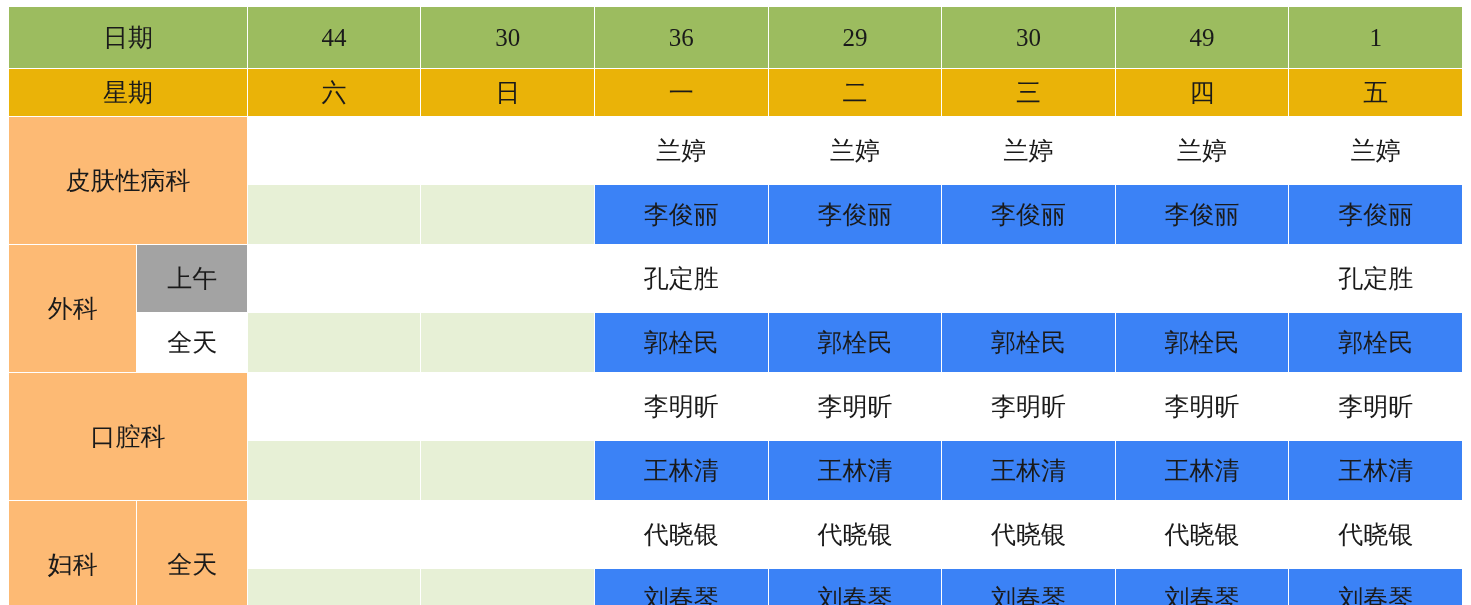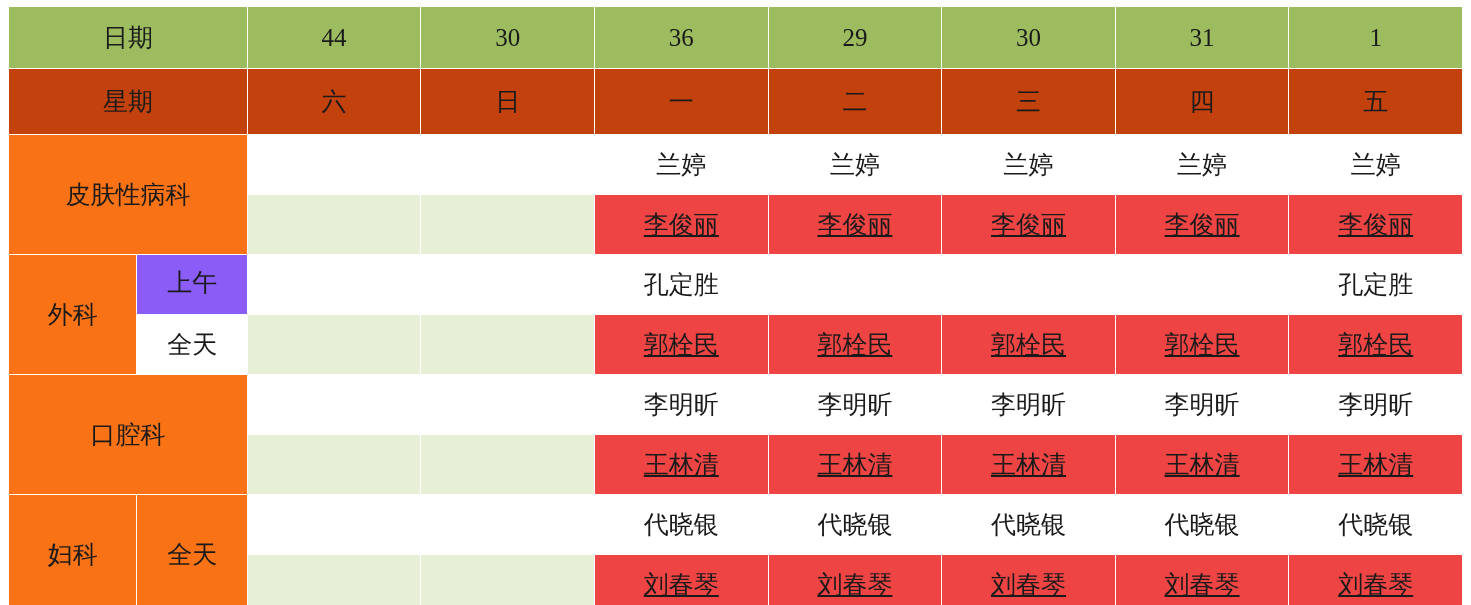--- a/index.html
+++ b/index.html
@@ -36,43 +36,41 @@
   col.c-day   { width: 173px; }
 
   tr.header-row td {
     background: #9cbc5f;
     color: #ffffff;
     height: 62px;
     font-size: 27px;
     border-color: #ffffff;
   }
   tr.week-row td {
-    background: #c2410c;
-    height: 66px;
+    background: #eab308;
+    height: 48px;
     font-size: 25px;
   }
   td.dept-cell {
-    background: #f97316;
+    background: #fdba74;
     font-size: 26px;
   }
   td.sub-cell-top {
-    background: #8b5cf6;
-    font-family: Liberation Mono, monospace;
+    background: #a3a3a3;
   }
   td.sub-cell-bottom {
     background: #ffffff;
   }
   td.name-white {
     background: #ffffff;
-    height: 60px;
+    height: 68px;
   }
   td.name-green {
-    background: #ef4444;
+    background: #3b82f6;
     height: 60px;
-    text-decoration: underline;
   }
   td.empty-white { background: #ffffff; }
   td.empty-green { background: #e7f0d6; }
 </style>
 </head>
 <body>
 
 <table id="schedule-table">
   <colgroup>
     <col class="c-dept1">
@@ -87,21 +85,21 @@
   </colgroup>
   <tbody>
 
     <tr class="header-row">
       <td colspan="2">日期</td>
       <td>44</td>
       <td>30</td>
       <td>36</td>
       <td>29</td>
       <td>30</td>
-      <td>31</td>
+      <td>49</td>
       <td>1</td>
     </tr>
 
     <tr class="week-row">
       <td colspan="2">星期</td>
       <td>六</td>
       <td>日</td>
       <td>一</td>
       <td>二</td>
       <td>三</td>

